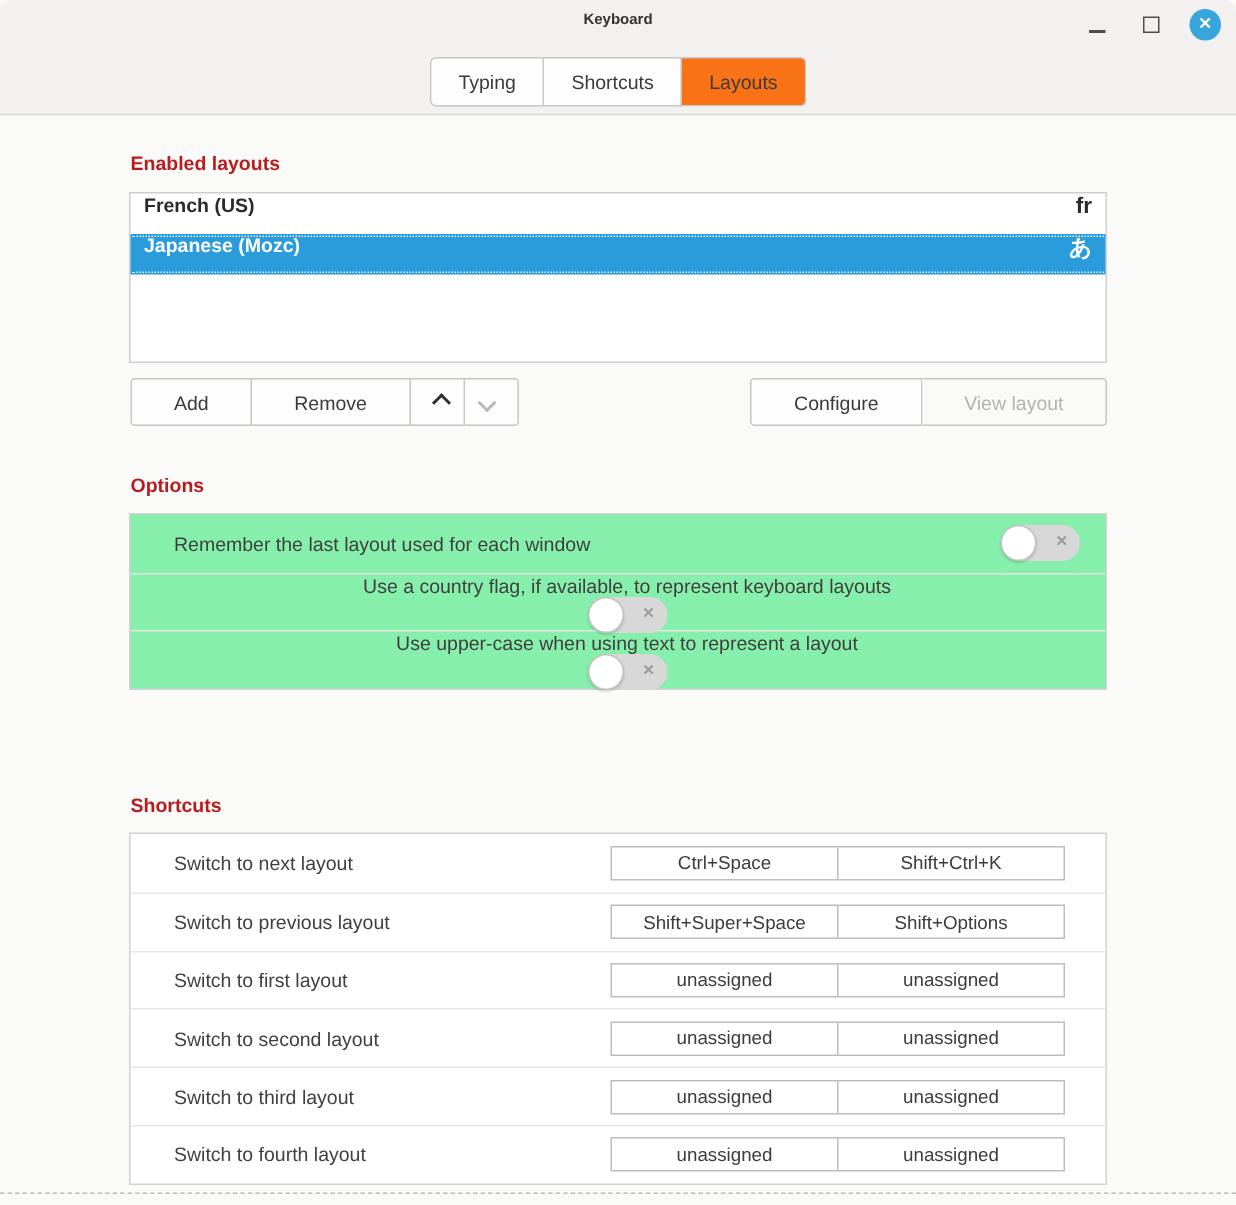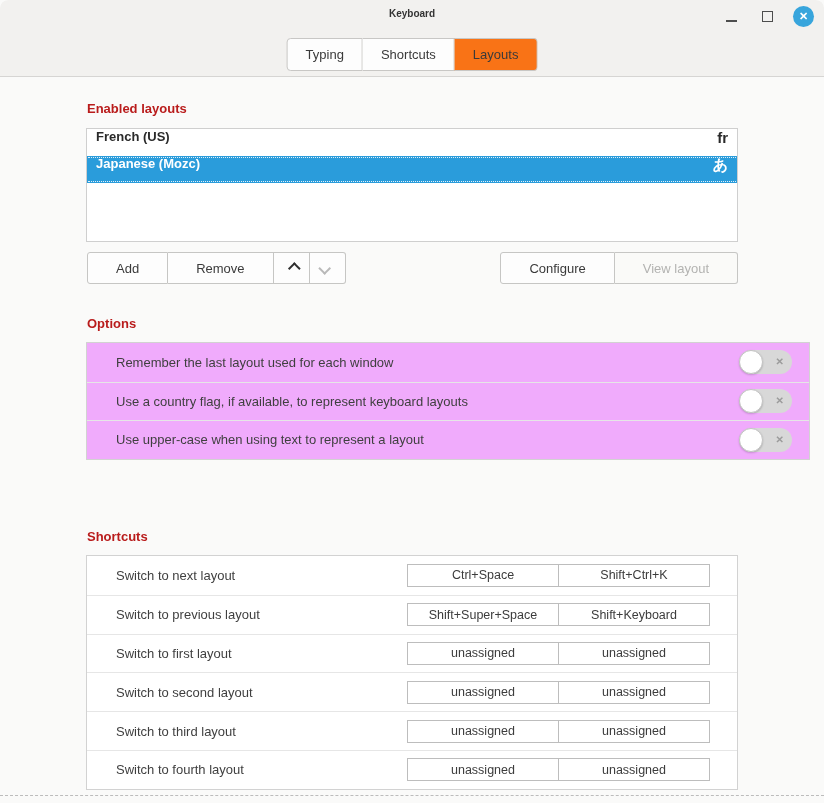--- a/index.html
+++ b/index.html
@@ -99,28 +99,28 @@
   .btn.disabled { color:#b3b3b1; background:#fafaf8; }
   .chev {
     display:inline-block; width:9px; height:9px;
     border-top:2.5px solid #2f2f2f; border-right:2.5px solid #2f2f2f;
   }
   .chev.up   { transform:rotate(-45deg) translate(2px,2px); }
   .chev.down { transform:rotate(135deg) translate(2px,2px); border-color:#b9b9b9; }
 
   
   .options-frame {
-    position:absolute; left:86px; top:342px; width:724px;
-    background:#f0abfc; border:1px solid #d2d2d2;
+    position:absolute; left:86px; top:342px; width:652px;
+    background:#86efac; border:1px solid #d2d2d2;
   }
   .option-row {
     height:38.5px; display:flex; align-items:center;
     padding:0 17px 0 29px; font-size:13px; color:#3f3f3f;
   }
-  .option-row + .option-row { border-top:1px solid #e6e6e6; }
+  .option-row + .option-row { border-top:1px solid #e6e6e6;flex-direction:column; }
   .option-row .option-label { flex:1; }
 
   .toggle {
     position:relative; width:53px; height:24px;
     background:#d8d8d8; border-radius:12px; flex:0 0 auto; cursor:default;
   }
   .toggle .knob {
     position:absolute; left:0; top:0; width:24px; height:24px;
     background:#fff; border:1px solid #c3c3c3; border-radius:50%;
     box-shadow:0 1px 2px rgba(0,0,0,.18);
@@ -247,21 +247,21 @@
       <span class="shortcut-label">Switch to next layout</span>
       <div class="kb-group">
         <div class="kb-cell">Ctrl+Space</div>
         <div class="kb-cell">Shift+Ctrl+K</div>
       </div>
     </div>
     <div class="shortcut-row">
       <span class="shortcut-label">Switch to previous layout</span>
       <div class="kb-group">
         <div class="kb-cell">Shift+Super+Space</div>
-        <div class="kb-cell">Shift+Keyboard</div>
+        <div class="kb-cell">Shift+Options</div>
       </div>
     </div>
     <div class="shortcut-row">
       <span class="shortcut-label">Switch to first layout</span>
       <div class="kb-group">
         <div class="kb-cell">unassigned</div>
         <div class="kb-cell">unassigned</div>
       </div>
     </div>
     <div class="shortcut-row">

